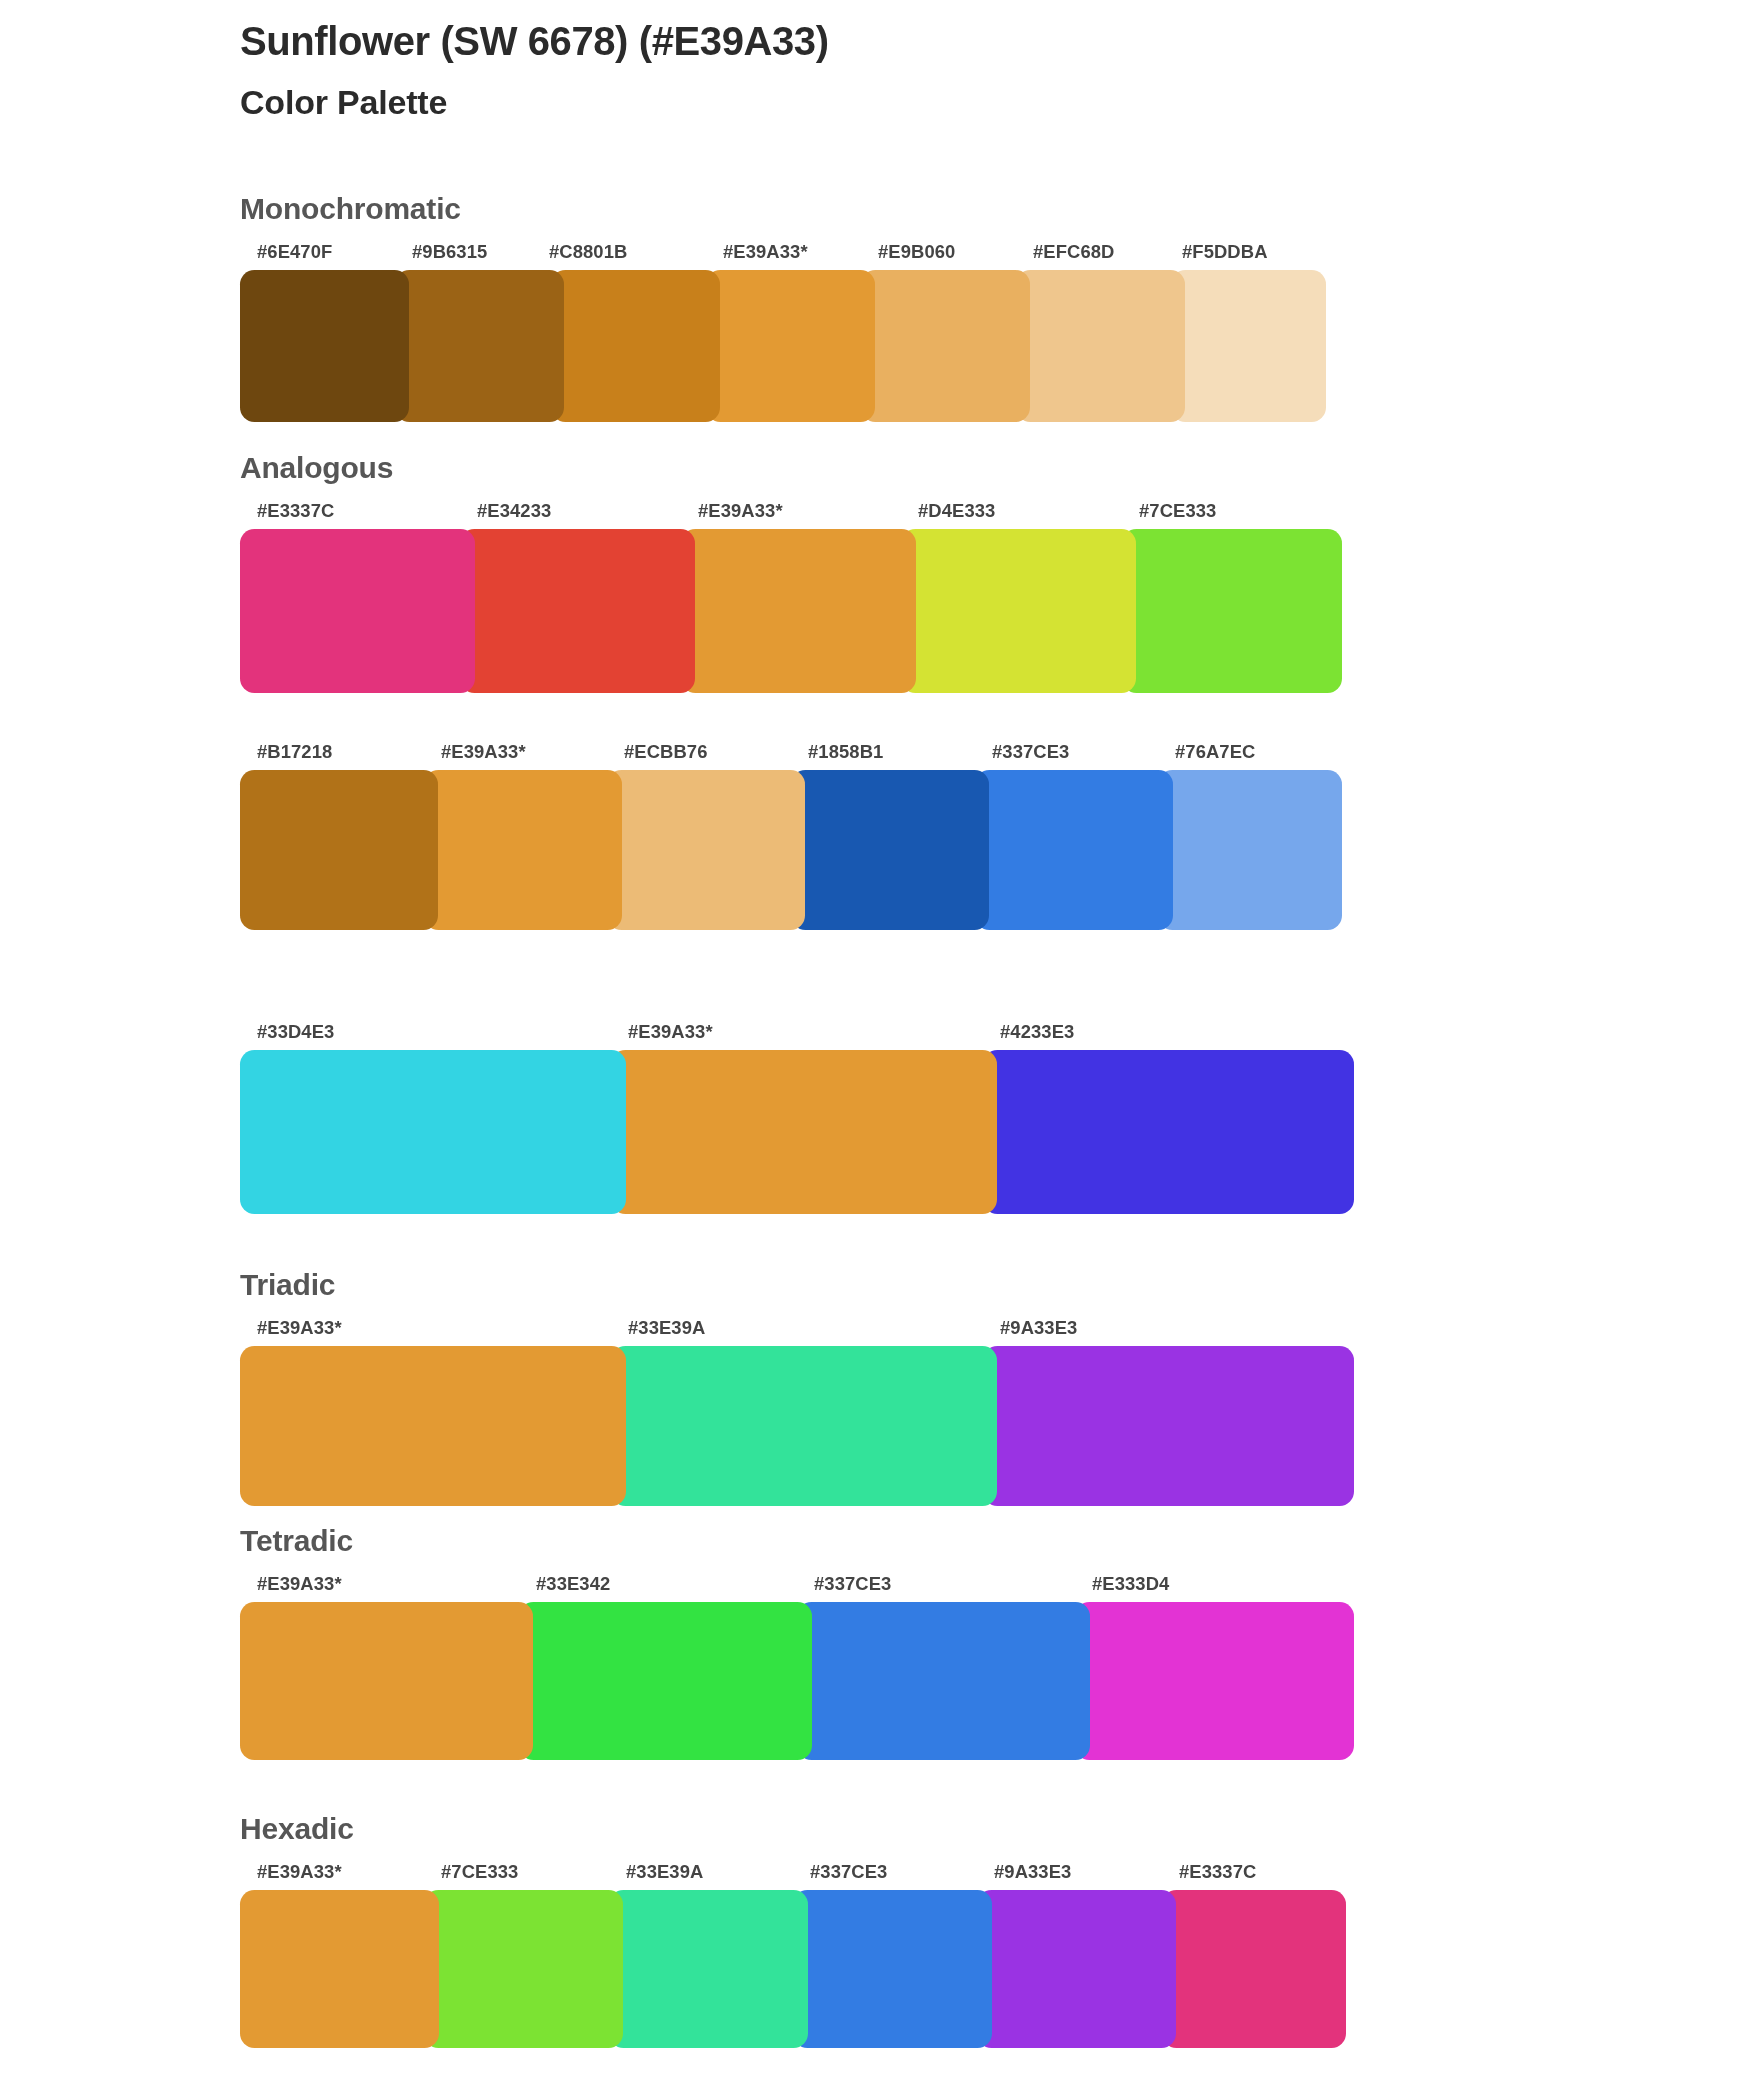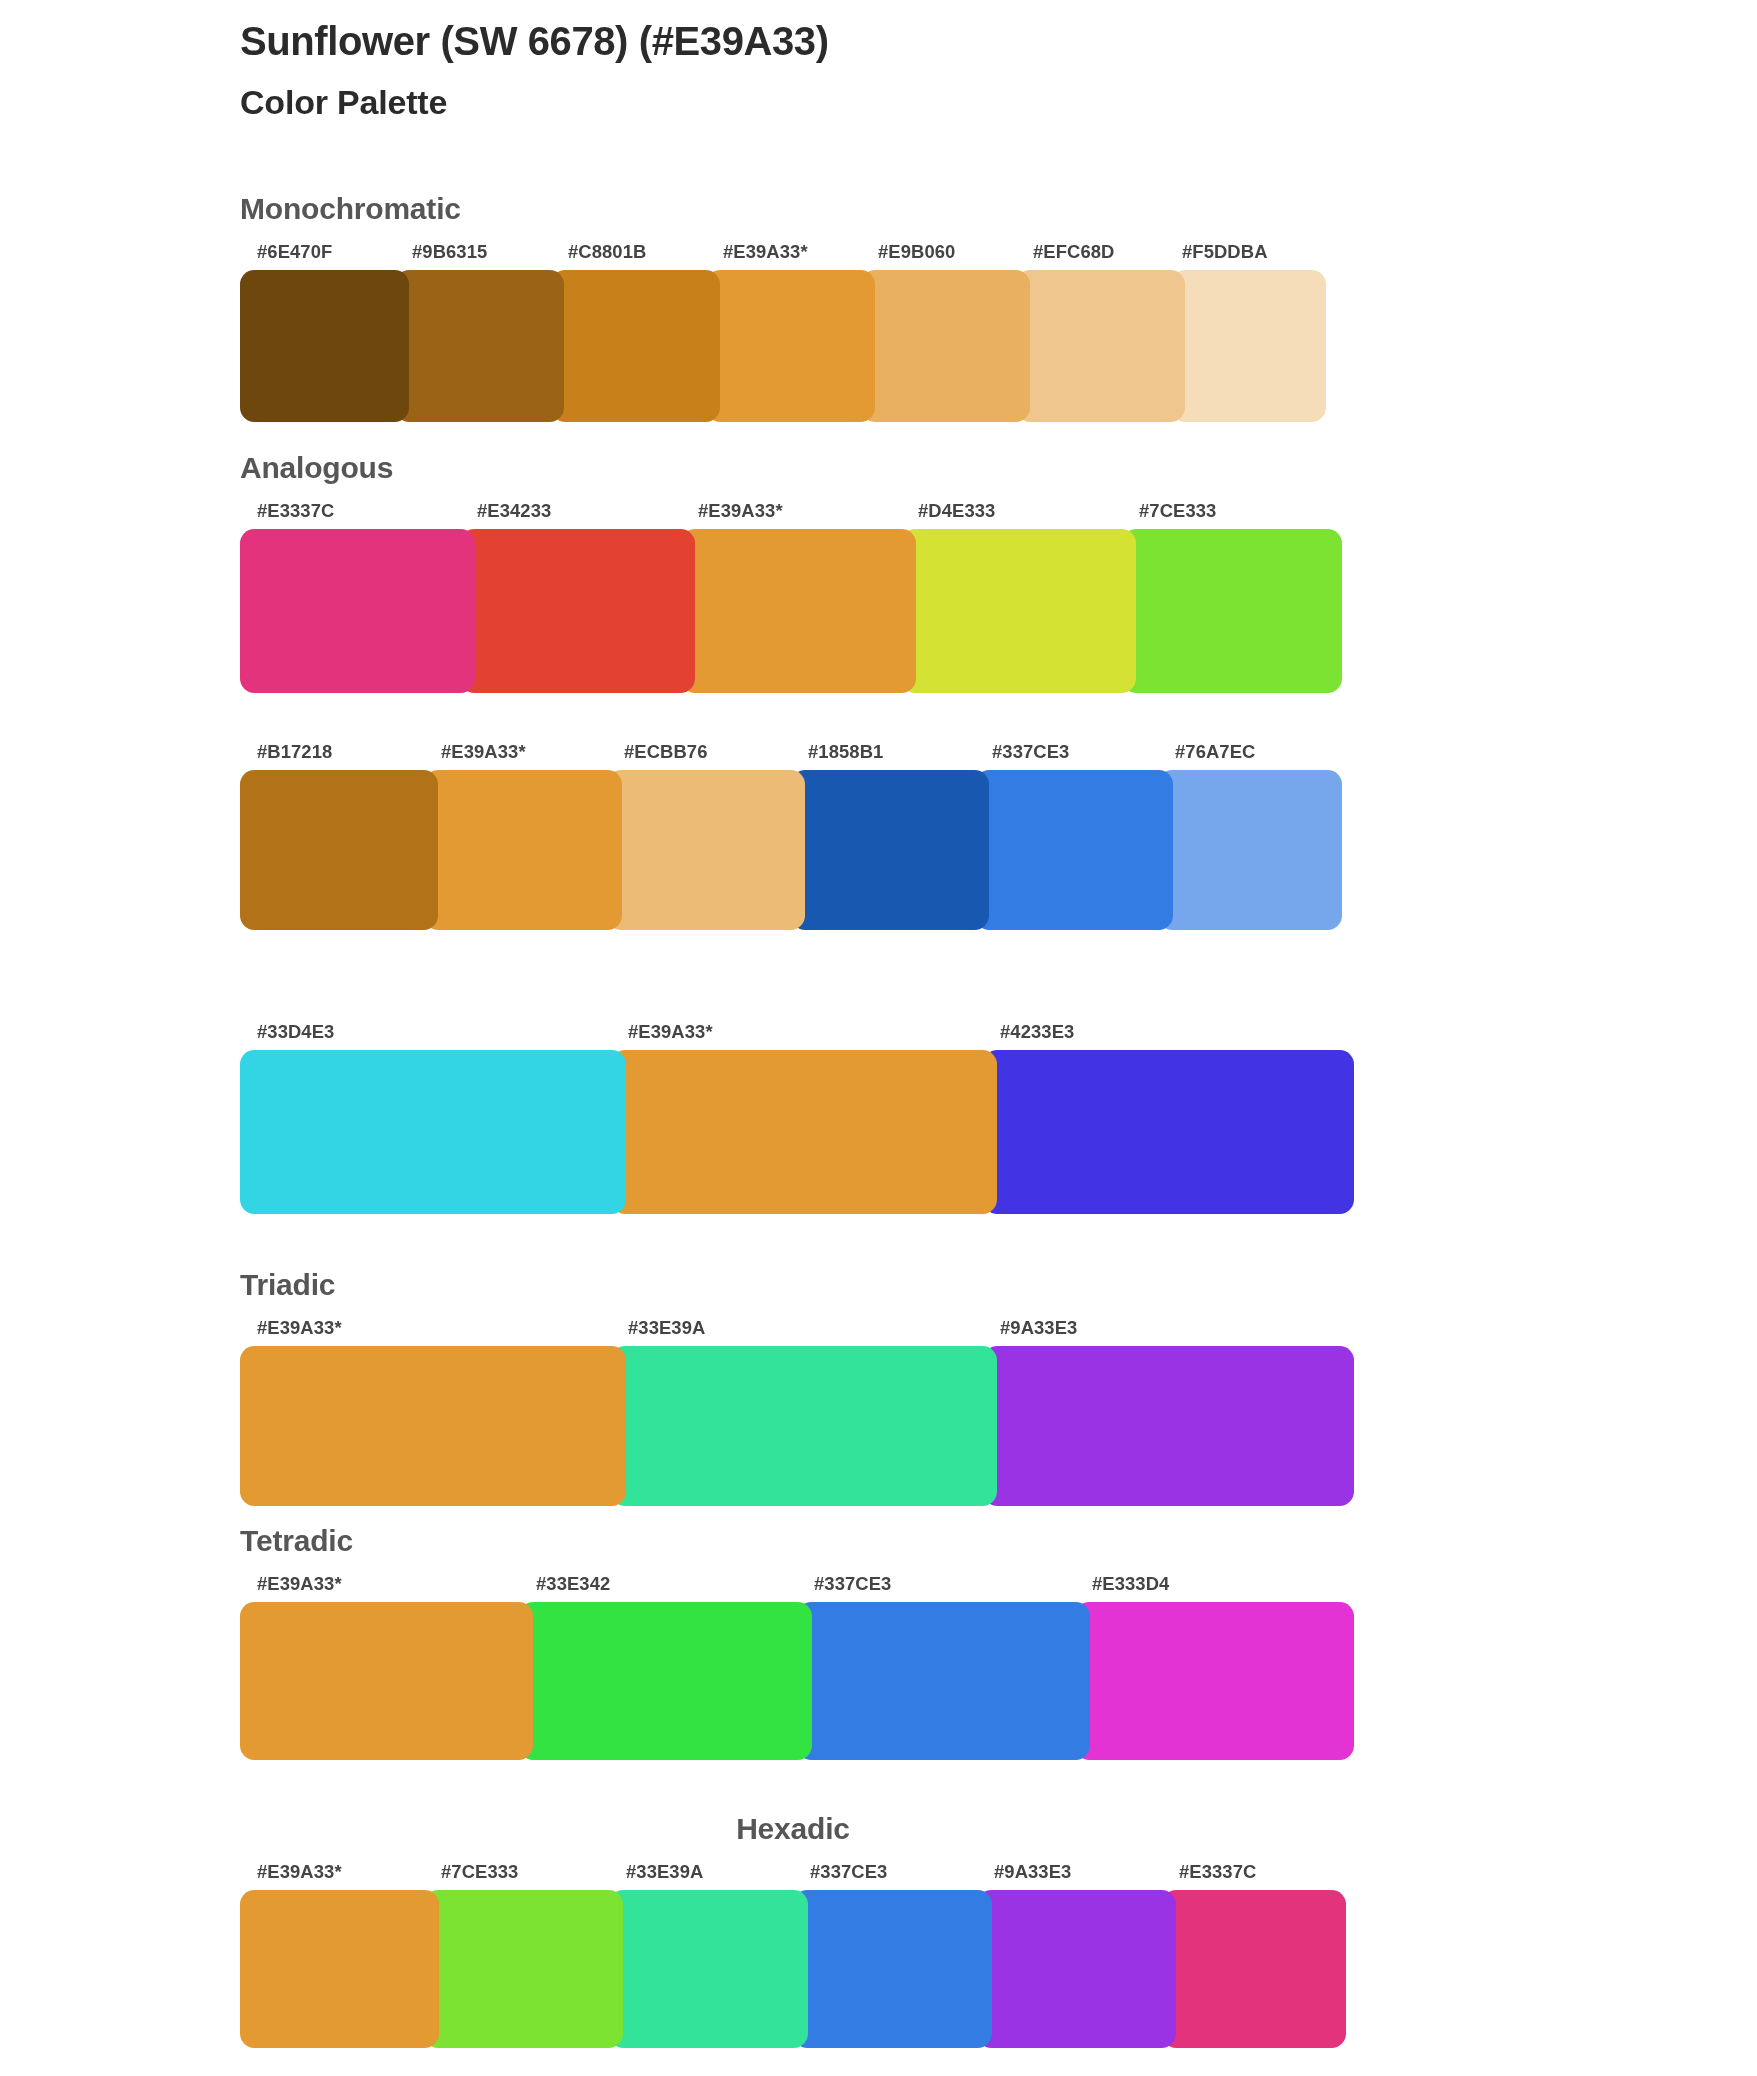--- a/index.html
+++ b/index.html
@@ -124,21 +124,21 @@
     <h1 class="page-title">Sunflower (SW 6678) (#E39A33)</h1>
     <h2 class="page-subtitle">Color Palette</h2>
   </div>
 
   <div class="sections" id="sections-root">
       <div class="section" style="top: 192px;">
         <div class="section-title">Monochromatic</div>
         <div class="swatch-labels" style="width: 1086px;">
           <span class="swatch-label" style="left: 0px;">#6E470F</span>
           <span class="swatch-label" style="left: 155px;">#9B6315</span>
-          <span class="swatch-label" style="left: 311px;">#C8801B</span>
+          <span class="swatch-label" style="left: 292px;">#C8801B</span>
           <span class="swatch-label" style="left: 466px;">#E39A33*</span>
           <span class="swatch-label" style="left: 621px;">#E9B060</span>
           <span class="swatch-label" style="left: 776px;">#EFC68D</span>
           <span class="swatch-label" style="left: 925px;">#F5DDBA</span>
         </div>
         <div class="swatch-row" style="width: 1086px; height: 152px;">
           <div class="swatch" title="#6E470F" style="left: 0px; width: 169px; height: 152px; background: rgb(110, 71, 15); z-index: 7;"></div>
           <div class="swatch" title="#9B6315" style="left: 155px; width: 169px; height: 152px; background: rgb(155, 99, 21); z-index: 6;"></div>
           <div class="swatch" title="#C8801B" style="left: 311px; width: 169px; height: 152px; background: rgb(200, 128, 27); z-index: 5;"></div>
           <div class="swatch" title="#E39A33*" style="left: 466px; width: 169px; height: 152px; background: rgb(227, 154, 51); z-index: 4;"></div>
@@ -215,21 +215,21 @@
           <span class="swatch-label" style="left: 557px;">#337CE3</span>
           <span class="swatch-label" style="left: 835px;">#E333D4</span>
         </div>
         <div class="swatch-row" style="width: 1114px; height: 158px;">
           <div class="swatch" title="#E39A33*" style="left: 0px; width: 293px; height: 158px; background: rgb(227, 154, 51); z-index: 4;"></div>
           <div class="swatch" title="#33E342" style="left: 279px; width: 293px; height: 158px; background: rgb(51, 227, 66); z-index: 3;"></div>
           <div class="swatch" title="#337CE3" style="left: 557px; width: 293px; height: 158px; background: rgb(51, 124, 227); z-index: 2;"></div>
           <div class="swatch" title="#E333D4" style="left: 835px; width: 279px; height: 158px; background: rgb(227, 51, 212); z-index: 1;"></div>
         </div>
       </div>
-      <div class="section" style="top: 1812px; text-align: center;">
+      <div class="section" style="top: 1812px;">
         <div class="section-title">Hexadic</div>
         <div class="swatch-labels" style="width: 1106px;">
           <span class="swatch-label" style="left: 0px;">#E39A33*</span>
           <span class="swatch-label" style="left: 184px;">#7CE333</span>
           <span class="swatch-label" style="left: 369px;">#33E39A</span>
           <span class="swatch-label" style="left: 553px;">#337CE3</span>
           <span class="swatch-label" style="left: 737px;">#9A33E3</span>
           <span class="swatch-label" style="left: 922px;">#E3337C</span>
         </div>
         <div class="swatch-row" style="width: 1106px; height: 158px;">

